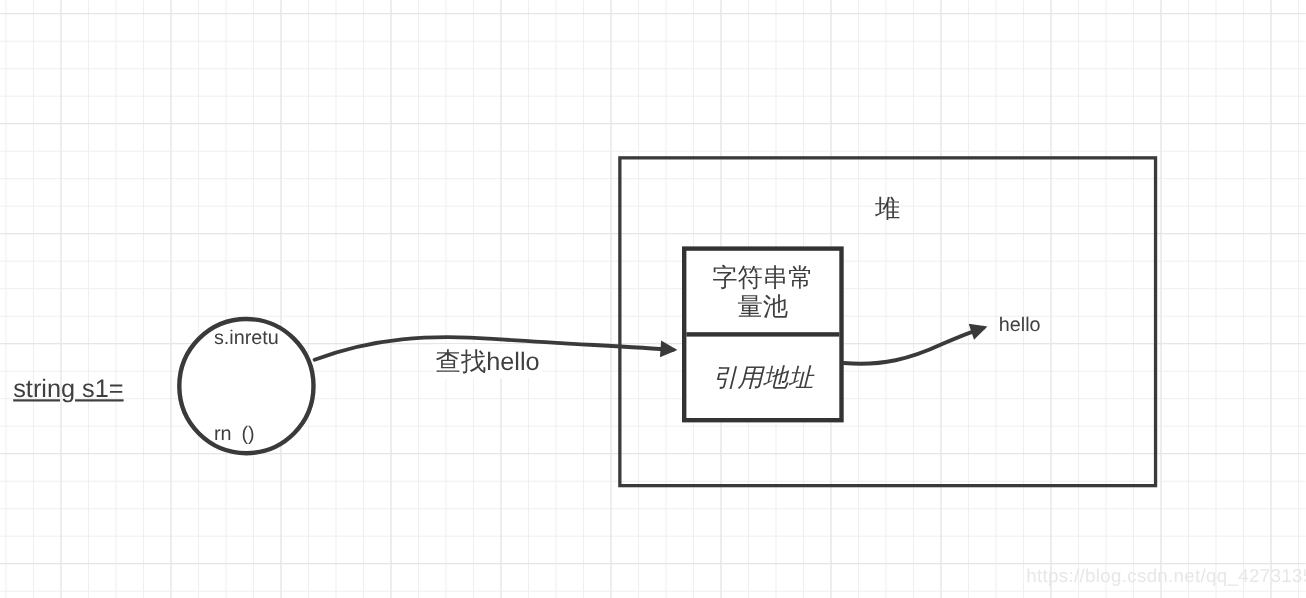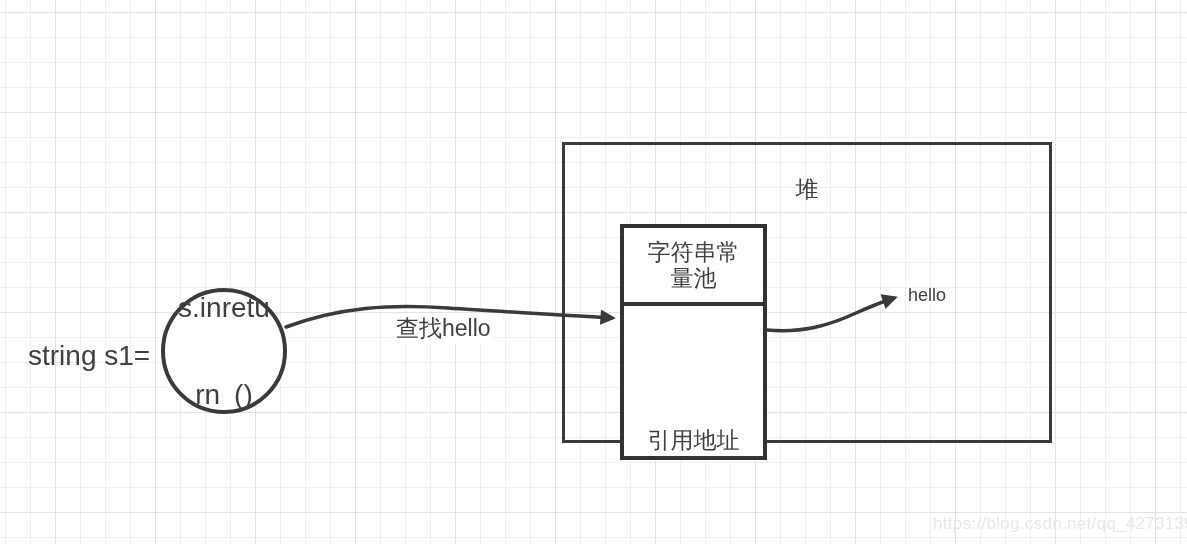--- a/index.html
+++ b/index.html
@@ -24,41 +24,41 @@
   }
   .arrows {
     position: absolute;
     left: 0; top: 0;
     width: 1187px; height: 544px;
     z-index: 2;
     pointer-events: none;
   }
   .assignment {
     position: absolute;
-    left: 28px; top: 340px;
-    font-size: 28px;
+    left: 12px; top: 340px;
+    font-size: 23px;
     z-index: 3;
     white-space: nowrap;
+    text-decoration: underline;
   }
   .circle {
     position: absolute;
     left: 161px; top: 288px;
     width: 126px; height: 126px;
     border: 4px solid #3a3a3a;
     border-radius: 50%;
     box-sizing: border-box;
     background: #ffffff;
     z-index: 1;
     display: flex;
     align-items: center;
     justify-content: center;
   }
   .circle-text {
-    text-align: center;
-    font-size: 28px;
+    font-size: 18px;
     line-height: 29px;
     white-space: pre;
   }
   .arrow-label {
     position: absolute;
     left: 394px; top: 313px;
     font-size: 23px;
     background: #ffffff;
     padding: 0 2px;
     z-index: 3;
@@ -74,21 +74,21 @@
   }
   .heap-title {
     position: absolute;
     left: 0; right: 0; top: 29px;
     text-align: center;
     font-size: 23px;
   }
   .pool-box {
     position: absolute;
     left: 620px; top: 224px;
-    width: 147px; height: 236px;
+    width: 147px; height: 160px;
     border: 4px solid #333333;
     box-sizing: border-box;
     background: #ffffff;
     z-index: 1;
     display: flex;
     flex-direction: column;
   }
   .pool-top {
     height: 74px;
     border-bottom: 4px solid #333333;
@@ -99,22 +99,23 @@
   .pool-top span {
     display: block;
     width: 100px;
     text-align: center;
     font-size: 23px;
     line-height: 26px;
   }
   .pool-bottom {
     flex: 1;
     display: flex;
-    align-items: flex-end;
+    align-items: center;
     justify-content: center;
+    font-style: italic;
   }
   .pool-bottom span {
     font-size: 23px;
   }
   .hello {
     position: absolute;
     left: 908px; top: 285px;
     font-size: 18px;
     z-index: 3;
     white-space: nowrap;

